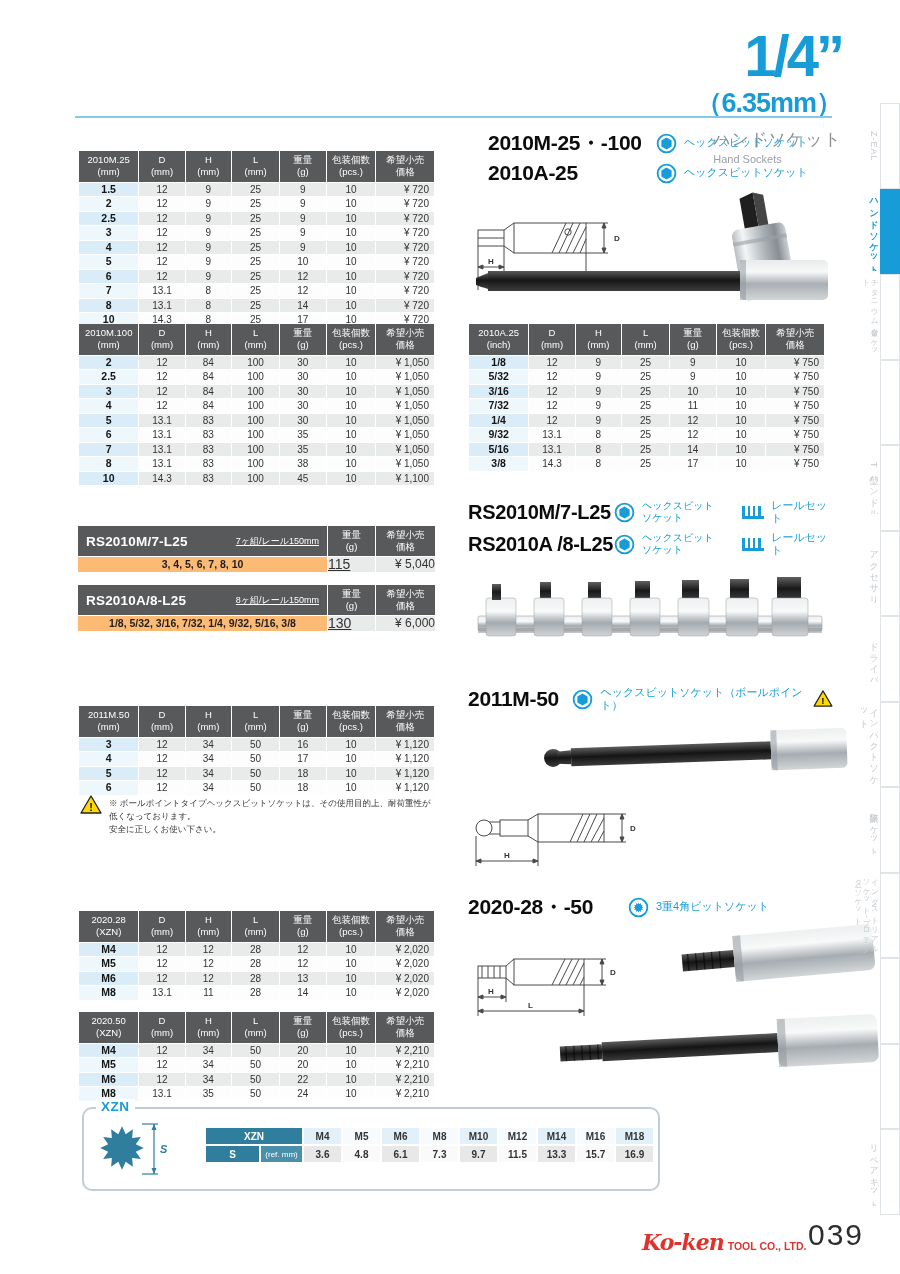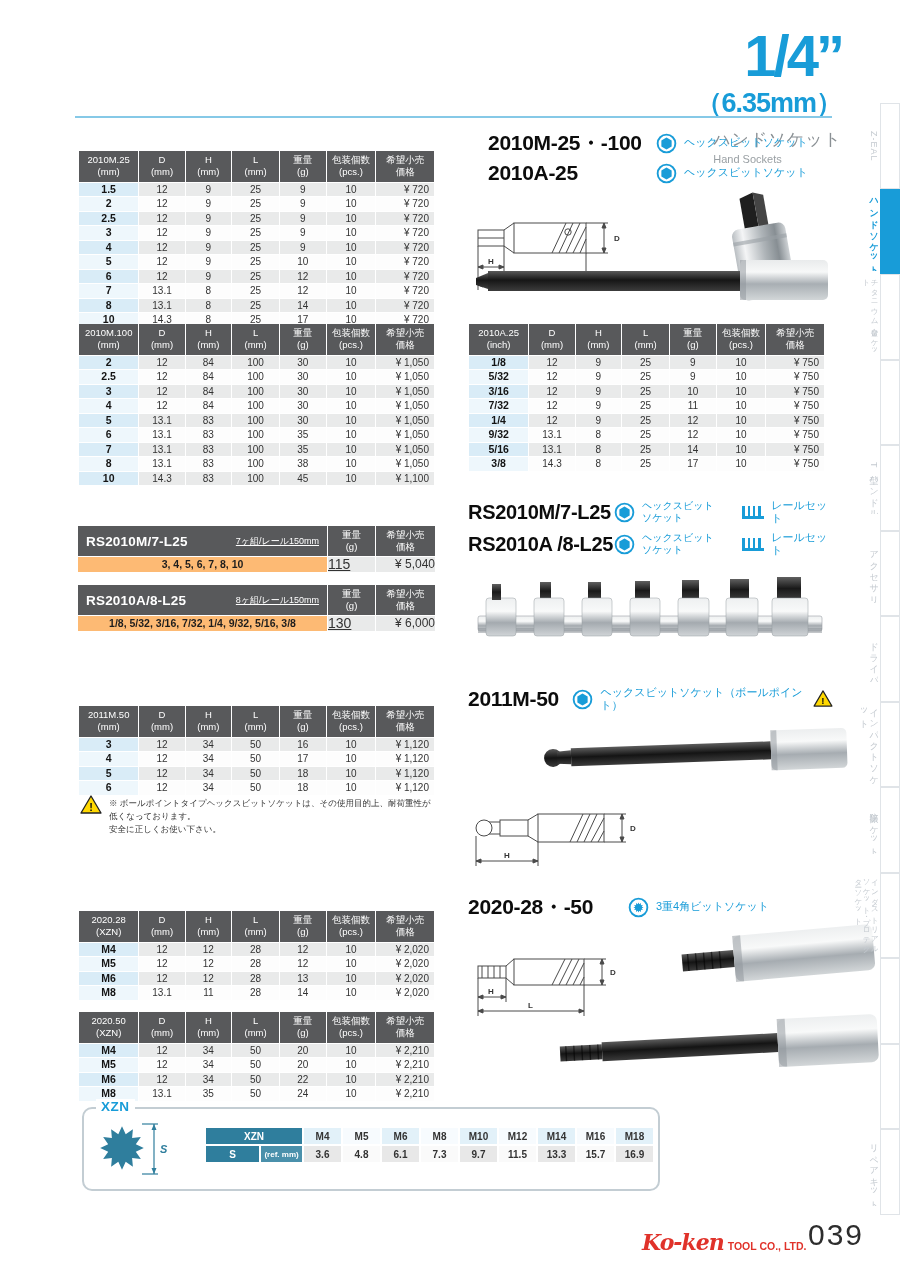--- a/index.html
+++ b/index.html
@@ -95,21 +95,21 @@
              border:2px solid #c3cdd3; border-radius:10px; }
   .xzn-box-label { position:absolute; left:96px; top:1099px; background:#fff; padding:0 5px;
                    color:#189cd8; font-weight:bold; font-size:13.5px; letter-spacing:0.5px; }
   .xzn-star { position:absolute; left:94px; top:1120px; }
   .xzn-arrow { position:absolute; left:142px; top:1120px; }
   .xzn-s-label { position:absolute; left:160px; top:1143px; color:#2f7e9d; font-weight:bold; font-size:11px; font-style:italic; }
   table.xzn-table { position:absolute; left:204px; top:1126px; border-collapse:separate; border-spacing:2px; }
   .xzn-table th, .xzn-table td { height:16px; text-align:center; vertical-align:middle; }
   .xzn-table .hd  { background:#2f7e9d; color:#fff; font-weight:bold; font-size:10px; width:96px; }
   .xzn-table .sd  { background:#2f7e9d; color:#fff; font-weight:bold; font-size:10px; width:52px; }
-  .xzn-table .ref { background:#4a90ab; color:#fff; font-weight:bold; font-size:8px; width:40px; }
+  .xzn-table .ref { background:#4a90ab; color:#fff; font-weight:normal; font-size:8px; width:40px; }
   .xzn-table td { width:37px; font-weight:bold; font-size:10px; color:#333; }
   .xzn-table tr:first-child td:nth-child(even){ background:#e2f1f9; }
   .xzn-table tr:first-child td:nth-child(odd) { background:#f7fbfe; }
   .xzn-table tr:last-child  td:nth-child(odd) { background:#e8e8e8; }
   .xzn-table tr:last-child  td:nth-child(even){ background:#fafafa; }
 
   
   #sidebar { position:absolute; right:0; top:103px; width:46px; height:1112px;
              display:flex; flex-direction:column; }
   .sb-tab { flex:1; display:flex; align-items:center; justify-content:flex-end; min-height:0; }

